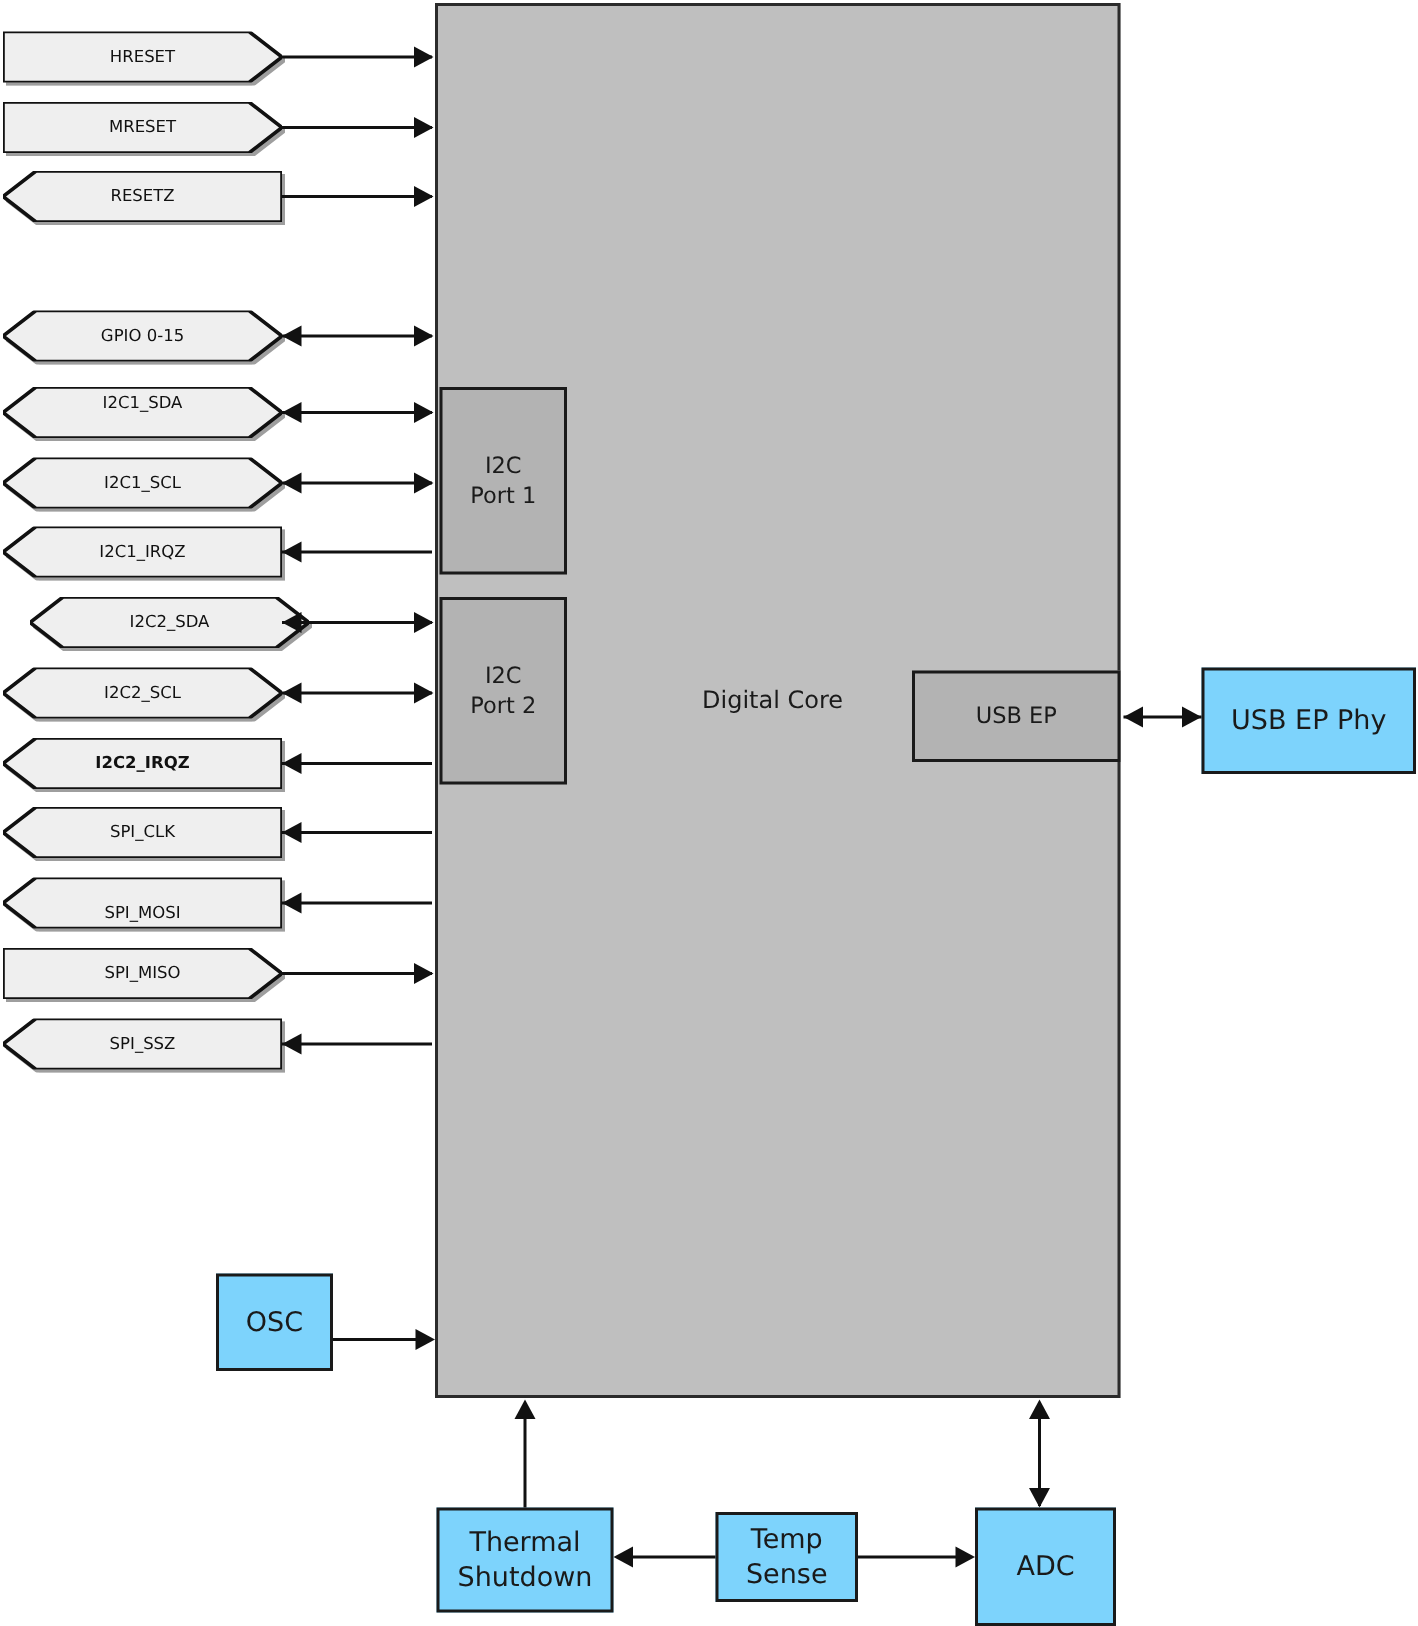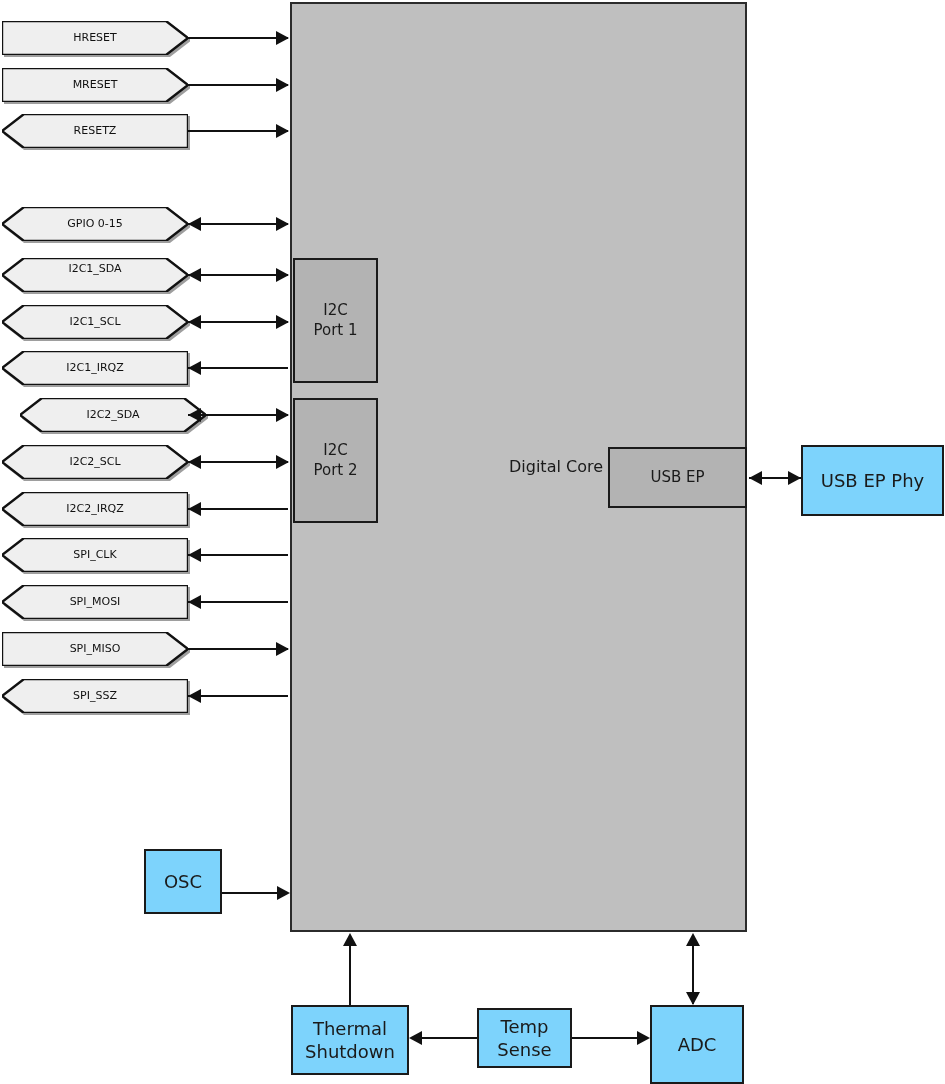--- a/index.html
+++ b/index.html
@@ -45,21 +45,20 @@
   }
   .extblk {
     background: #7dd3fc;
     border: 2px solid #1a1a1a;
     font-size: 18px;
   }
   .core-label {
     position: absolute;
     font-size: 16px;
     color: #1a1a1a;
-    margin-left: 41px;
   }
 
   
   .pin {
     position: absolute;
     box-sizing: border-box;
     height: 34px;
     background: #efefef;
     display: flex;
     align-items: center;
@@ -203,37 +202,37 @@
       <div class="ah left" style="left: 188px; top: 408px;"></div>
       <div class="pin" style="left: 2px; top: 445px; width: 186px; height: 34px; background: transparent;">
         <svg class="pinshape" width="186" height="34" viewBox="0 0 186 34">
           <polygon points="22,0 164,0 186,17 164,34 22,34 0,17" fill="#efefef" stroke="#111111" stroke-width="2.4" stroke-linejoin="miter"></polygon>
         </svg>
         <span class="pin-txt">I2C2_SCL</span>
       </div>
       <div class="wire h" style="left: 188px; top: 461px; width: 100px;"></div>
       <div class="ah right" style="left: 276px; top: 455px;"></div>
       <div class="ah left" style="left: 188px; top: 455px;"></div>
-      <div class="pin" style="left: 2px; top: 492px; width: 186px; height: 34px; background: transparent;">
+      <div class="pin" style="left: 2px; top: 492px; width: 186px; height: 34px; background: transparent; font-weight: bold;">
         <svg class="pinshape" width="186" height="34" viewBox="0 0 186 34">
           <polygon points="22,0 186,0 186,34 22,34 0,17" fill="#efefef" stroke="#111111" stroke-width="2.4" stroke-linejoin="miter"></polygon>
         </svg>
         <span class="pin-txt">I2C2_IRQZ</span>
       </div>
       <div class="wire h" style="left: 188px; top: 508px; width: 100px;"></div>
       <div class="ah left" style="left: 188px; top: 502px;"></div>
       <div class="pin" style="left: 2px; top: 538px; width: 186px; height: 34px; background: transparent;">
         <svg class="pinshape" width="186" height="34" viewBox="0 0 186 34">
           <polygon points="22,0 186,0 186,34 22,34 0,17" fill="#efefef" stroke="#111111" stroke-width="2.4" stroke-linejoin="miter"></polygon>
         </svg>
         <span class="pin-txt">SPI_CLK</span>
       </div>
       <div class="wire h" style="left: 188px; top: 554px; width: 100px;"></div>
       <div class="ah left" style="left: 188px; top: 548px;"></div>
-      <div class="pin" style="left: 2px; top: 585px; width: 186px; height: 34px; background: transparent;">
+      <div class="pin" style="left: 2px; top: 585px; width: 186px; height: 48px; background: transparent;">
         <svg class="pinshape" width="186" height="34" viewBox="0 0 186 34">
           <polygon points="22,0 186,0 186,34 22,34 0,17" fill="#efefef" stroke="#111111" stroke-width="2.4" stroke-linejoin="miter"></polygon>
         </svg>
         <span class="pin-txt">SPI_MOSI</span>
       </div>
       <div class="wire h" style="left: 188px; top: 601px; width: 100px;"></div>
       <div class="ah left" style="left: 188px; top: 595px;"></div>
       <div class="pin" style="left: 2px; top: 632px; width: 186px; height: 34px; background: transparent;">
         <svg class="pinshape" width="186" height="34" viewBox="0 0 186 34">
           <polygon points="0,0 164,0 186,17 164,34 0,34" fill="#efefef" stroke="#111111" stroke-width="2.4" stroke-linejoin="miter"></polygon>

